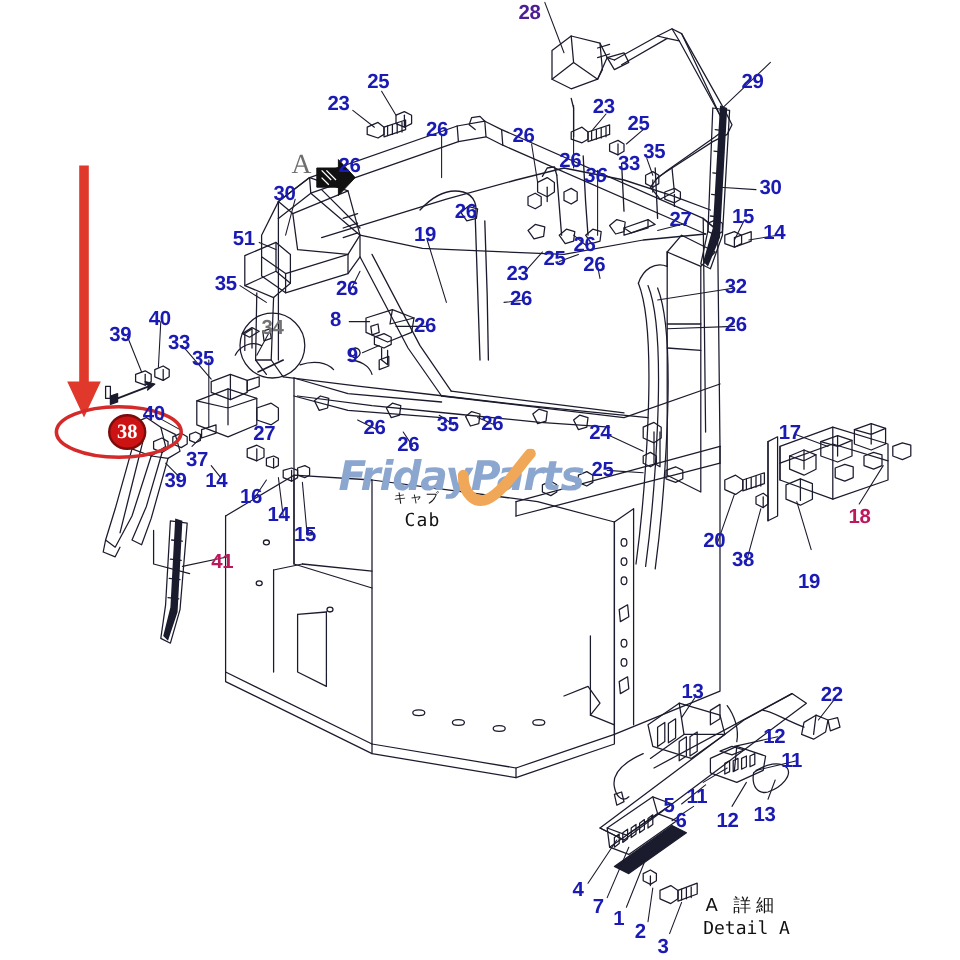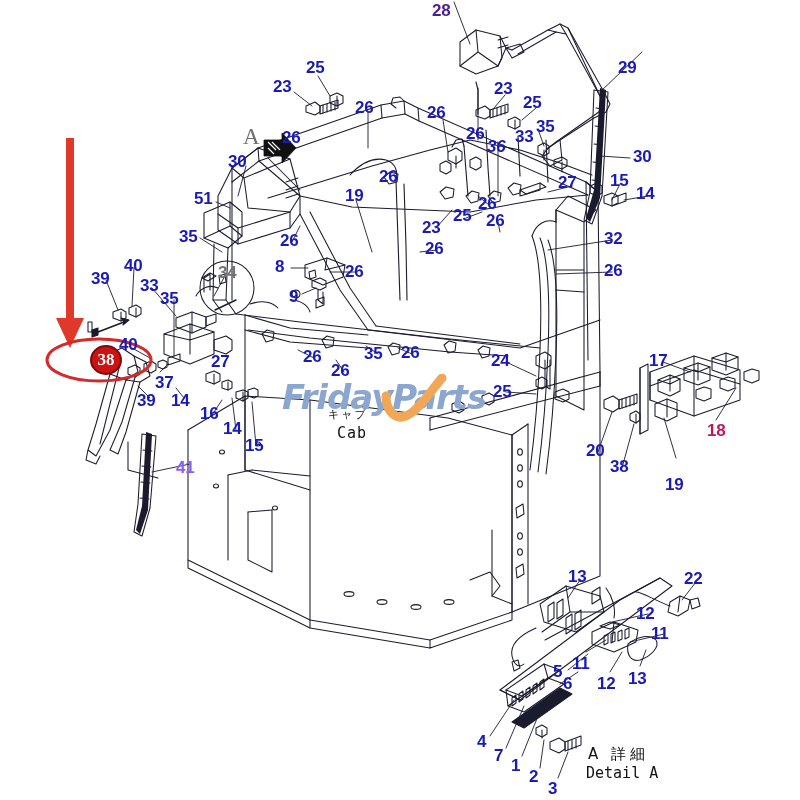--- a/index.html
+++ b/index.html
@@ -570,21 +570,21 @@
       <div class="lbl" style="left: 137px; top: 392px; color: rgb(26, 26, 180);">39</div>
       <div class="lbl" style="left: 171px; top: 392px; color: rgb(26, 26, 180);">14</div>
       <div class="lbl" style="left: 493px; top: 383px; color: rgb(26, 26, 180);">25</div>
       <div class="lbl" style="left: 586px; top: 442px; color: rgb(26, 26, 180);">20</div>
       <div class="lbl" style="left: 610px; top: 458px; color: rgb(26, 26, 180);">38</div>
       <div class="lbl" style="left: 665px; top: 448px; color: rgb(26, 26, 180); margin-top: 28px;">19</div>
       <div class="lbl" style="left: 707px; top: 422px; color: #be185d;">18</div>
       <div class="lbl" style="left: 200px; top: 405px; color: rgb(26, 26, 180);">16</div>
       <div class="lbl" style="left: 223px; top: 420px; color: rgb(26, 26, 180);">14</div>
       <div class="lbl" style="left: 245px; top: 437px; color: rgb(26, 26, 180);">15</div>
-      <div class="lbl" style="left: 176px; top: 459px; color: #8b5cf6;">41</div>
+      <div class="lbl" style="left: 176px; top: 459px; color: #be185d;">41</div>
       <div class="lbl" style="left: 568px; top: 568px; color: rgb(26, 26, 180);">13</div>
       <div class="lbl" style="left: 684px; top: 570px; color: rgb(26, 26, 180);">22</div>
       <div class="lbl" style="left: 636px; top: 605px; color: rgb(26, 26, 180);">12</div>
       <div class="lbl" style="left: 651px; top: 625px; color: rgb(26, 26, 180);">11</div>
       <div class="lbl" style="left: 572px; top: 655px; color: rgb(26, 26, 180);">11</div>
       <div class="lbl" style="left: 553px; top: 663px; color: rgb(26, 26, 180);">5</div>
       <div class="lbl" style="left: 563px; top: 675px; color: rgb(26, 26, 180);">6</div>
       <div class="lbl" style="left: 597px; top: 675px; color: rgb(26, 26, 180);">12</div>
       <div class="lbl" style="left: 628px; top: 670px; color: rgb(26, 26, 180);">13</div>
       <div class="lbl" style="left: 477px; top: 733px; color: rgb(26, 26, 180);">4</div>

